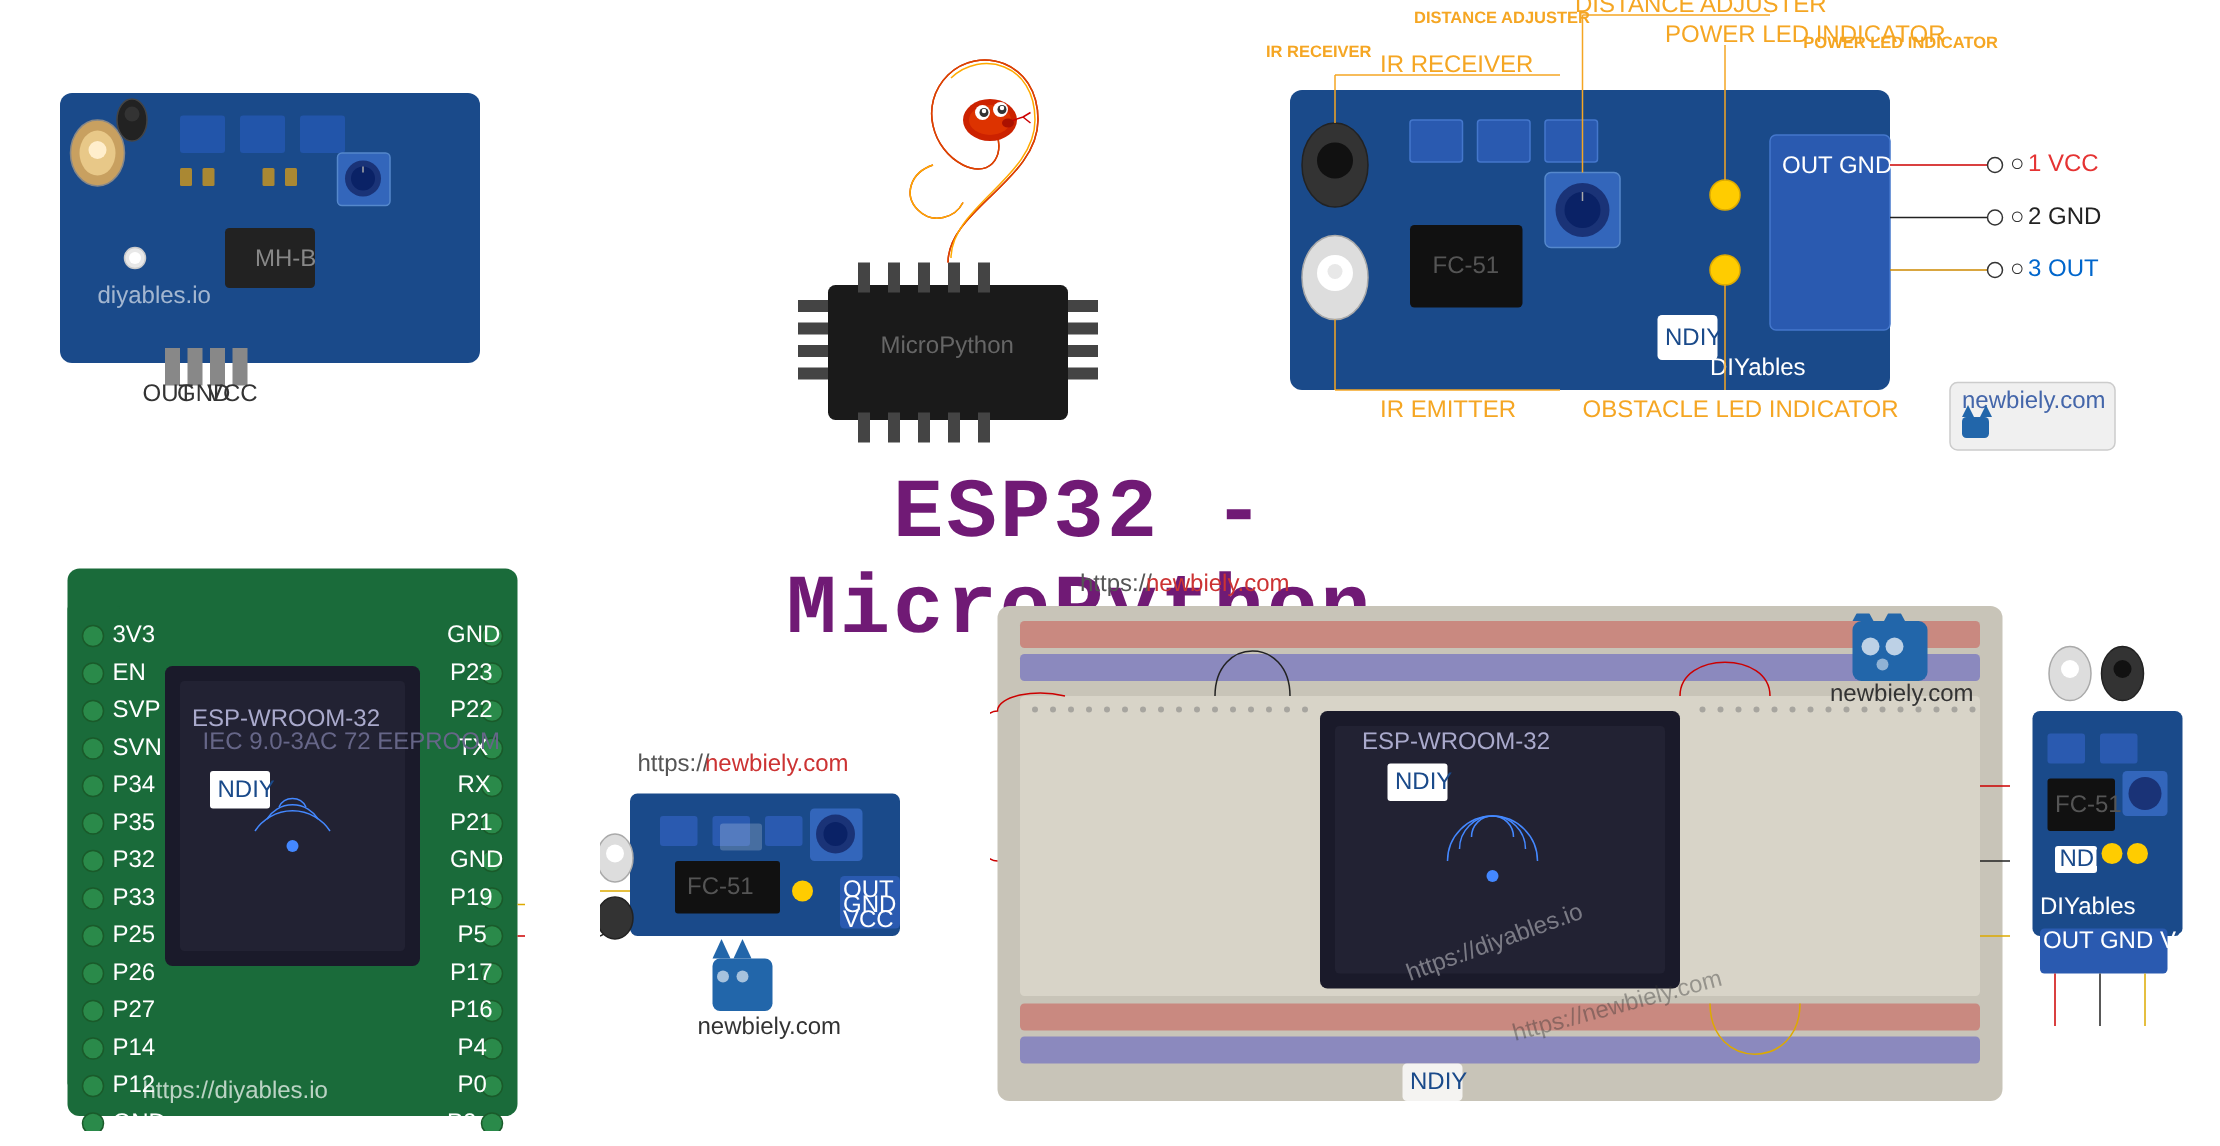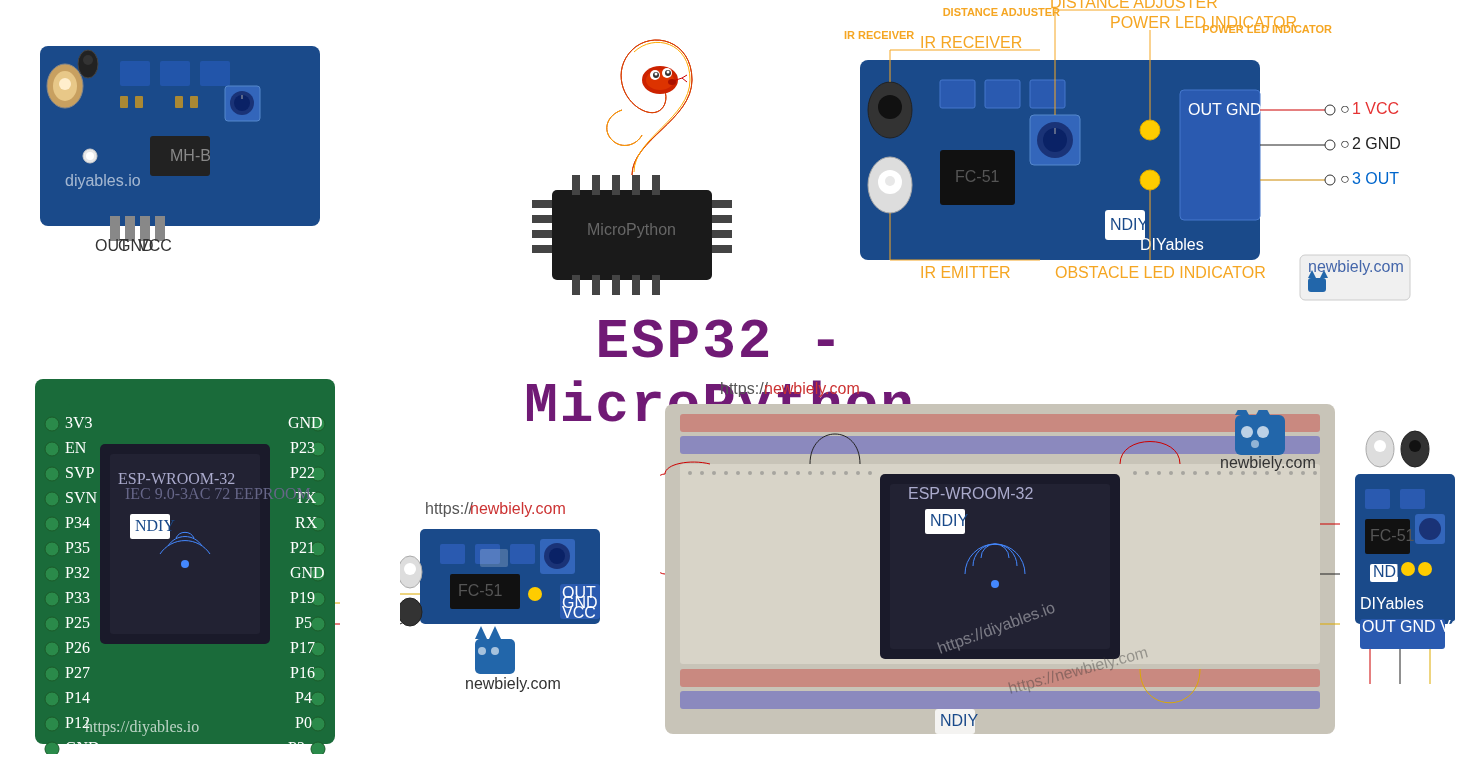--- a/index.html
+++ b/index.html
@@ -8,21 +8,21 @@
       height: 764px;
       background: #ffffff;
       font-family: Arial, sans-serif;
       overflow: hidden;
       position: relative;
     }
 
     
     .sensor-top-left {
       position: absolute;
-      top: 6px;
+      top: 22px;
       left: 10px;
       width: 340px;
       height: 290px;
     }
 
     
     .snake-logo {
       position: absolute;
       top: 20px;
       left: 492px;
@@ -53,24 +53,23 @@
       font-weight: bold;
       font-family: 'Courier New', monospace;
       color: #701a75;
       letter-spacing: 2px;
     }
 
     
     .esp32-board {
       position: absolute;
       bottom: 10px;
-      left: 30px;
+      left: 40px;
       width: 310px;
       height: 380px;
-      font-family: Liberation Serif, serif;
     }
 
     
     .small-sensor {
       position: absolute;
       bottom: 70px;
       left: 400px;
       width: 230px;
       height: 200px;
     }

